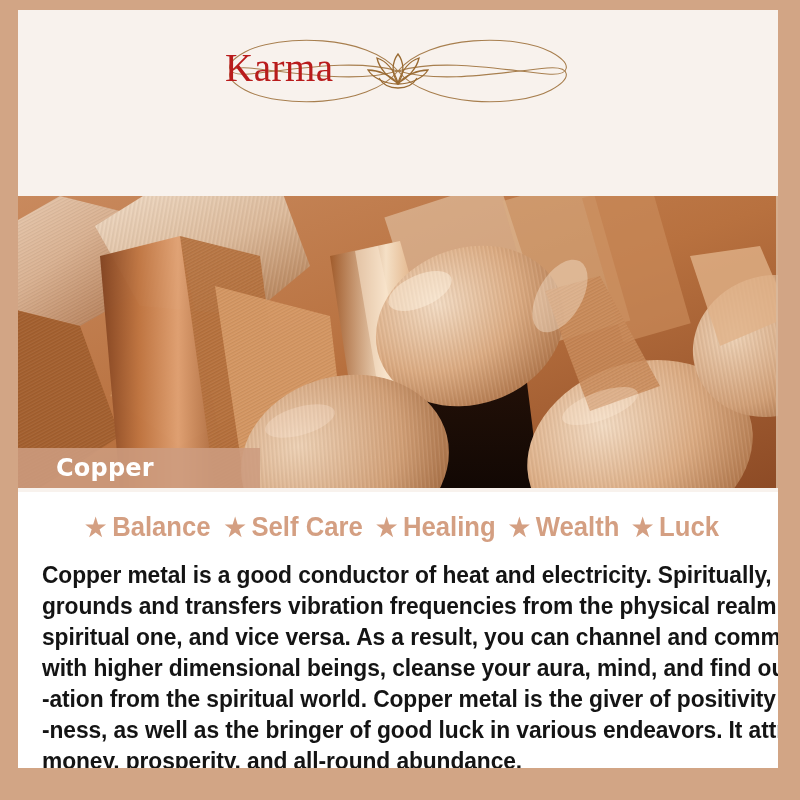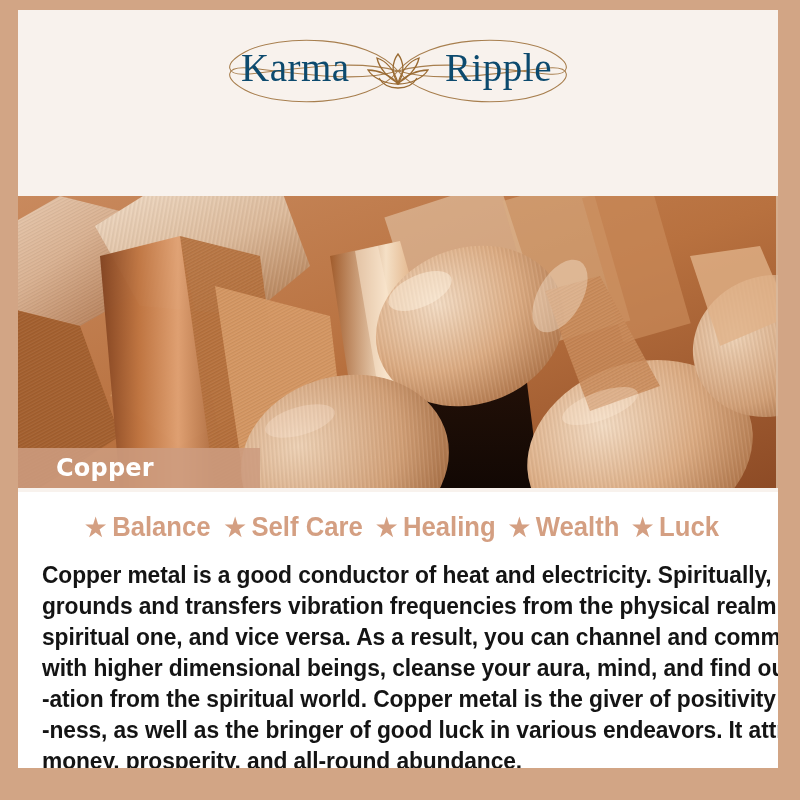--- a/index.html
+++ b/index.html
@@ -51,24 +51,23 @@
     width: 430px;
     height: 86px;
   }
   .logo-svg { display: block; width: 430px; height: 86px; }
   .logo-word {
     position: absolute;
     top: 20px;
     font-family: "Liberation Serif", "DejaVu Serif", serif;
     font-size: 39px;
     letter-spacing: 0.5px;
-    color: #0c4a6e;
+    color: #b91c1c;
     line-height: 1;
     white-space: nowrap;
-    margin-left: 16px;
   }
   .logo-word.left  { left: 42px; }
   .logo-word.right { left: 246px; }
 
   
   .banner {
     position: absolute;
     left: 24px;
     top: 128px;
     width: 648px;
@@ -192,21 +191,20 @@
           <g fill="none" stroke="#9a6b33" stroke-width="1.3">
             <path d="M215 26 C 209 34, 208 46, 215 55 C 222 46, 221 34, 215 26 Z"></path>
             <path d="M215 55 C 205 50, 196 40, 194 30 C 203 33, 211 42, 215 55 Z"></path>
             <path d="M215 55 C 225 50, 234 40, 236 30 C 227 33, 219 42, 215 55 Z"></path>
             <path d="M215 56 C 202 56, 190 50, 185 42 C 195 42, 208 47, 215 56 Z"></path>
             <path d="M215 56 C 228 56, 240 50, 245 42 C 235 42, 222 47, 215 56 Z"></path>
             <path d="M196 50 C 200 57, 207 60, 215 60 C 223 60, 230 57, 234 50"></path>
           </g>
         </svg>
         <span class="logo-word left">Karma</span>
-        <span class="logo-word right">Ripple</span>
       </div>
     </div>
 
 
     <div class="photo">
       <svg class="photo-svg" viewBox="0 0 796 292" preserveAspectRatio="none">
         <defs>
           <linearGradient id="bgw" x1="0" y1="0" x2="1" y2="1">
             <stop offset="0" stop-color="#c98a5e"></stop>
             <stop offset="0.5" stop-color="#b8713f"></stop>

